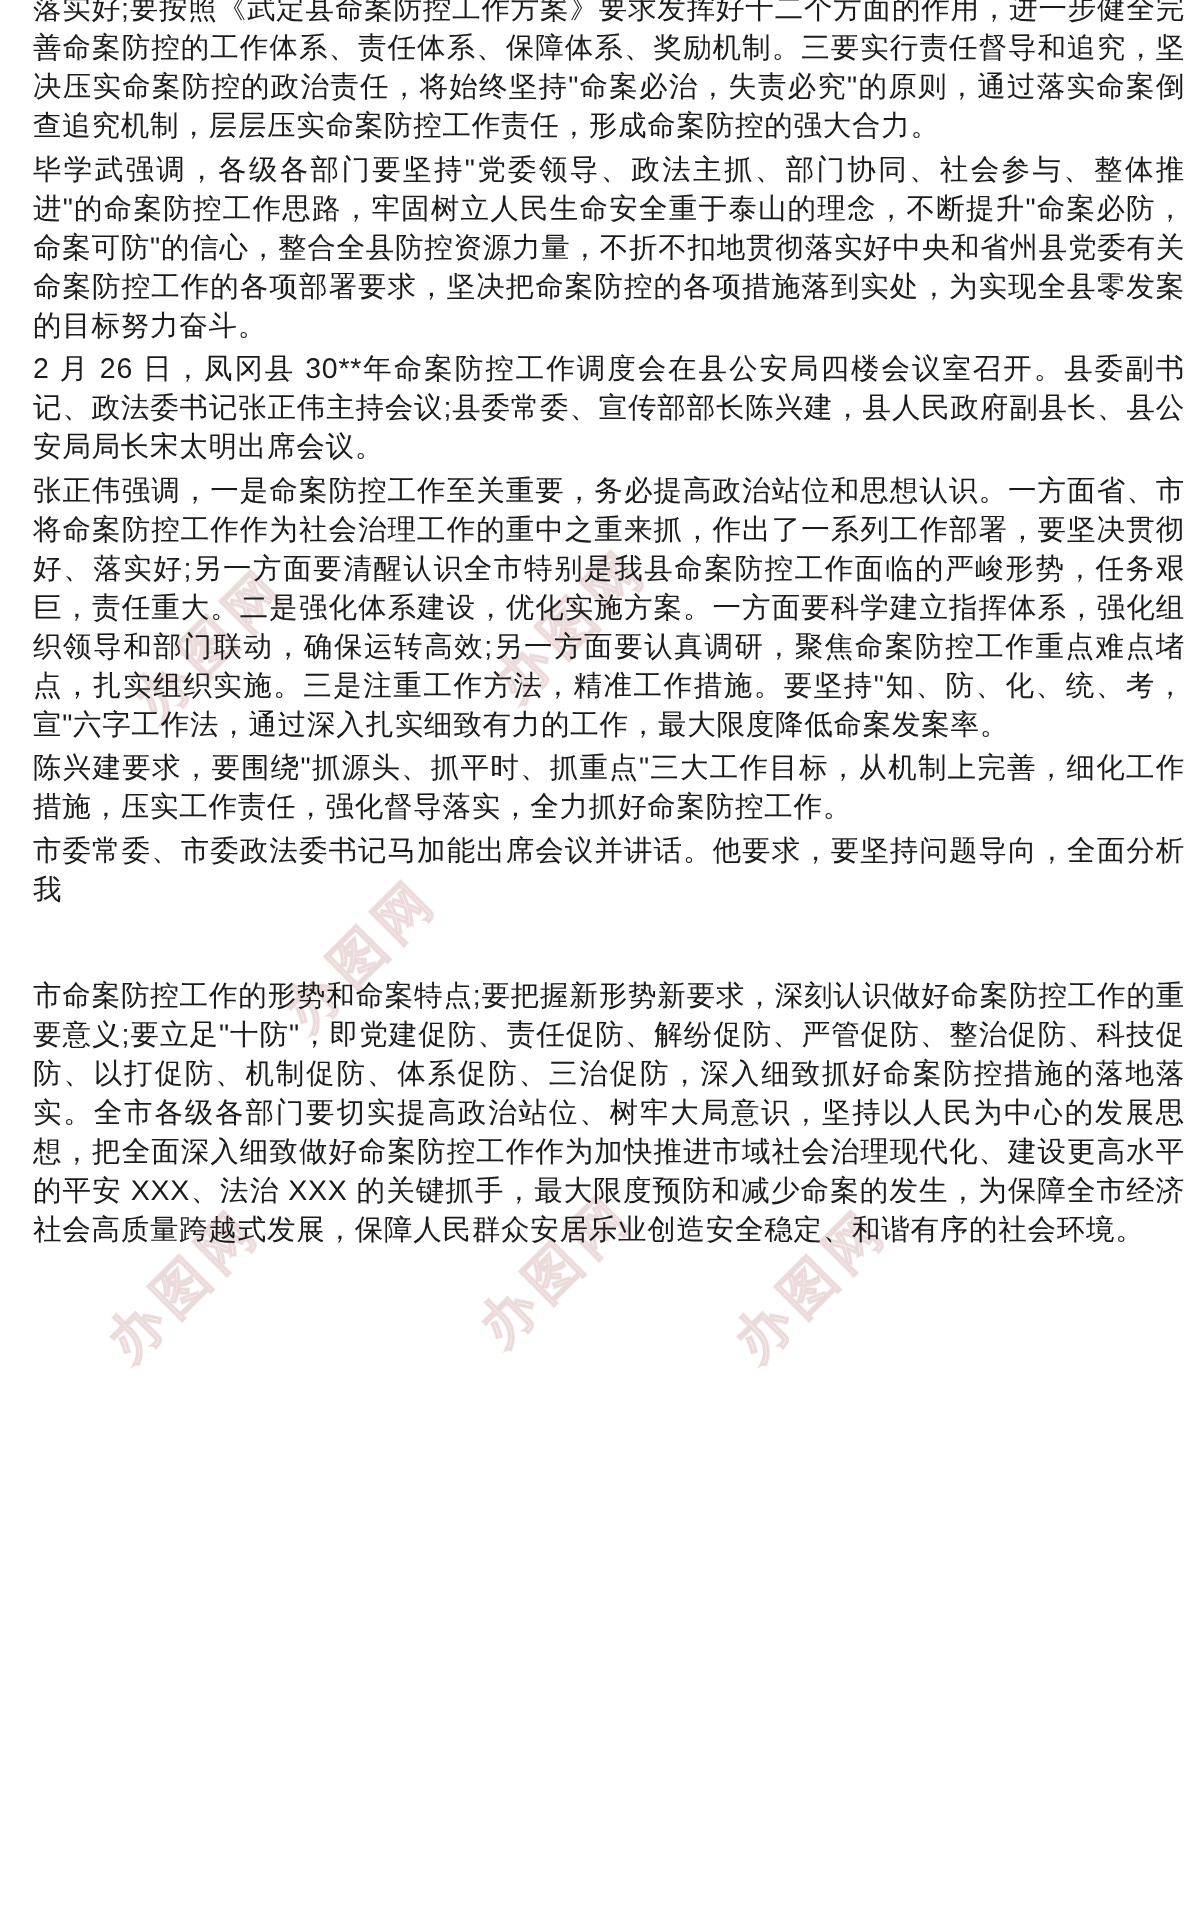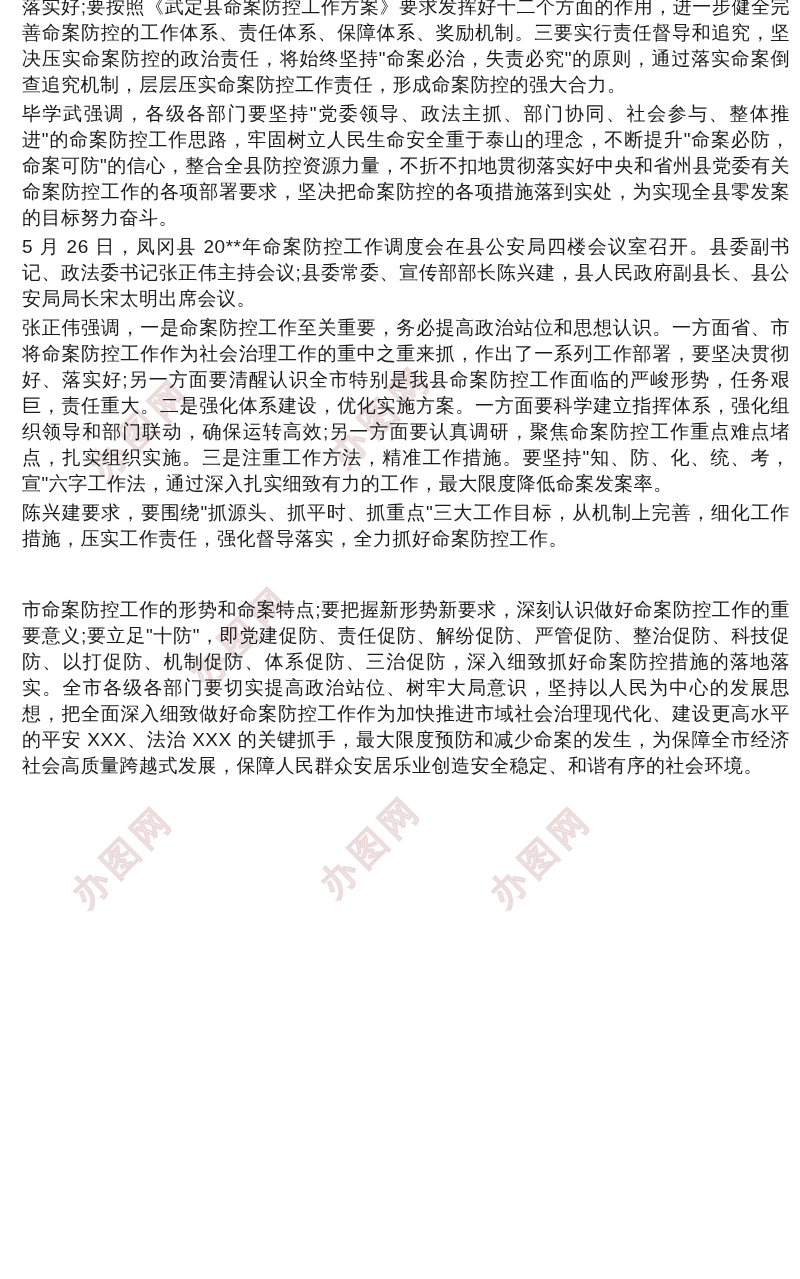--- a/index.html
+++ b/index.html
@@ -69,20 +69,21 @@
     <span class="wm wm-2">办图网</span>
     <span class="wm wm-3">办图网</span>
     <span class="wm wm-4">办图网</span>
     <span class="wm wm-5">办图网</span>
     <span class="wm wm-6">办图网</span>
   </div>
 
   <div class="content">
     <p class="para">落实好;要按照《武定县命案防控工作方案》要求发挥好十二个方面的作用，进一步健全完善命案防控的工作体系、责任体系、保障体系、奖励机制。三要实行责任督导和追究，坚决压实命案防控的政治责任，将始终坚持"命案必治，失责必究"的原则，通过落实命案倒查追究机制，层层压实命案防控工作责任，形成命案防控的强大合力。</p>
     <p class="para">毕学武强调，各级各部门要坚持"党委领导、政法主抓、部门协同、社会参与、整体推进"的命案防控工作思路，牢固树立人民生命安全重于泰山的理念，不断提升"命案必防，命案可防"的信心，整合全县防控资源力量，不折不扣地贯彻落实好中央和省州县党委有关命案防控工作的各项部署要求，坚决把命案防控的各项措施落到实处，为实现全县零发案的目标努力奋斗。</p>
-    <p class="para">5 月 26 日，凤冈县 20**年命案防控工作调度会在县公安局四楼会议室召开。县委副书记、政法委书记张正伟主持会议;县委常委、宣传部部长陈兴建，县人民政府副县长、县公安局局长宋太明出席会议。</p>
+    <p class="para">2 月 26 日，凤冈县 30**年命案防控工作调度会在县公安局四楼会议室召开。县委副书记、政法委书记张正伟主持会议;县委常委、宣传部部长陈兴建，县人民政府副县长、县公安局局长宋太明出席会议。</p>
     <p class="para">张正伟强调，一是命案防控工作至关重要，务必提高政治站位和思想认识。一方面省、市将命案防控工作作为社会治理工作的重中之重来抓，作出了一系列工作部署，要坚决贯彻好、落实好;另一方面要清醒认识全市特别是我县命案防控工作面临的严峻形势，任务艰巨，责任重大。二是强化体系建设，优化实施方案。一方面要科学建立指挥体系，强化组织领导和部门联动，确保运转高效;另一方面要认真调研，聚焦命案防控工作重点难点堵点，扎实组织实施。三是注重工作方法，精准工作措施。要坚持"知、防、化、统、考，宣"六字工作法，通过深入扎实细致有力的工作，最大限度降低命案发案率。</p>
     <p class="para">陈兴建要求，要围绕"抓源头、抓平时、抓重点"三大工作目标，从机制上完善，细化工作措施，压实工作责任，强化督导落实，全力抓好命案防控工作。</p>
+    <p class="para">市委常委、市委政法委书记马加能出席会议并讲话。他要求，要坚持问题导向，全面分析我</p>
     <div class="page-gap"></div>
     <p class="para">市命案防控工作的形势和命案特点;要把握新形势新要求，深刻认识做好命案防控工作的重要意义;要立足"十防"，即党建促防、责任促防、解纷促防、严管促防、整治促防、科技促防、以打促防、机制促防、体系促防、三治促防，深入细致抓好命案防控措施的落地落实。全市各级各部门要切实提高政治站位、树牢大局意识，坚持以人民为中心的发展思想，把全面深入细致做好命案防控工作作为加快推进市域社会治理现代化、建设更高水平的平安 XXX、法治 XXX 的关键抓手，最大限度预防和减少命案的发生，为保障全市经济社会高质量跨越式发展，保障人民群众安居乐业创造安全稳定、和谐有序的社会环境。</p>
   </div>
 
 </div>
 
 </body></html>

